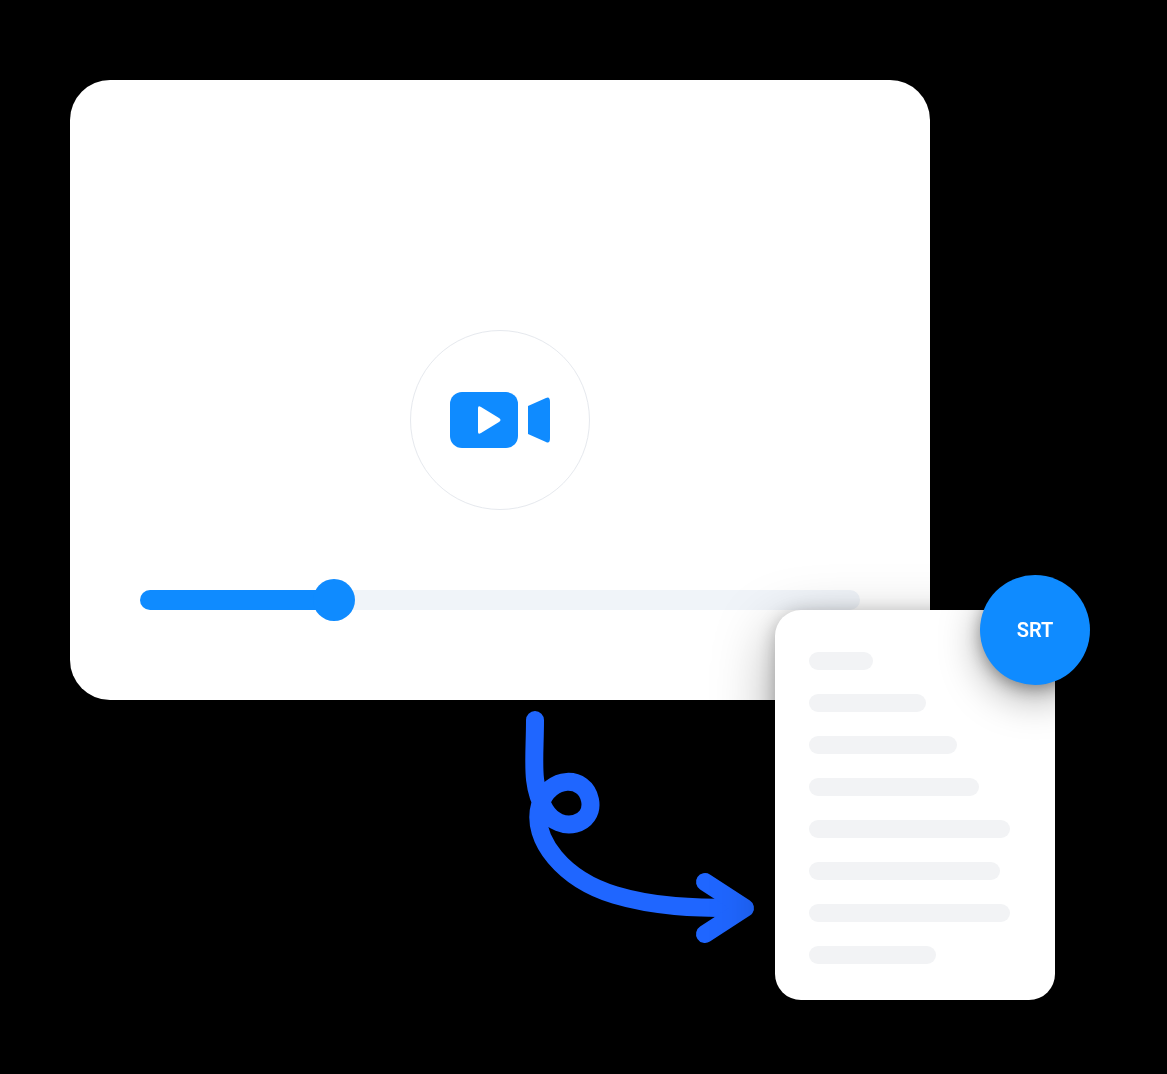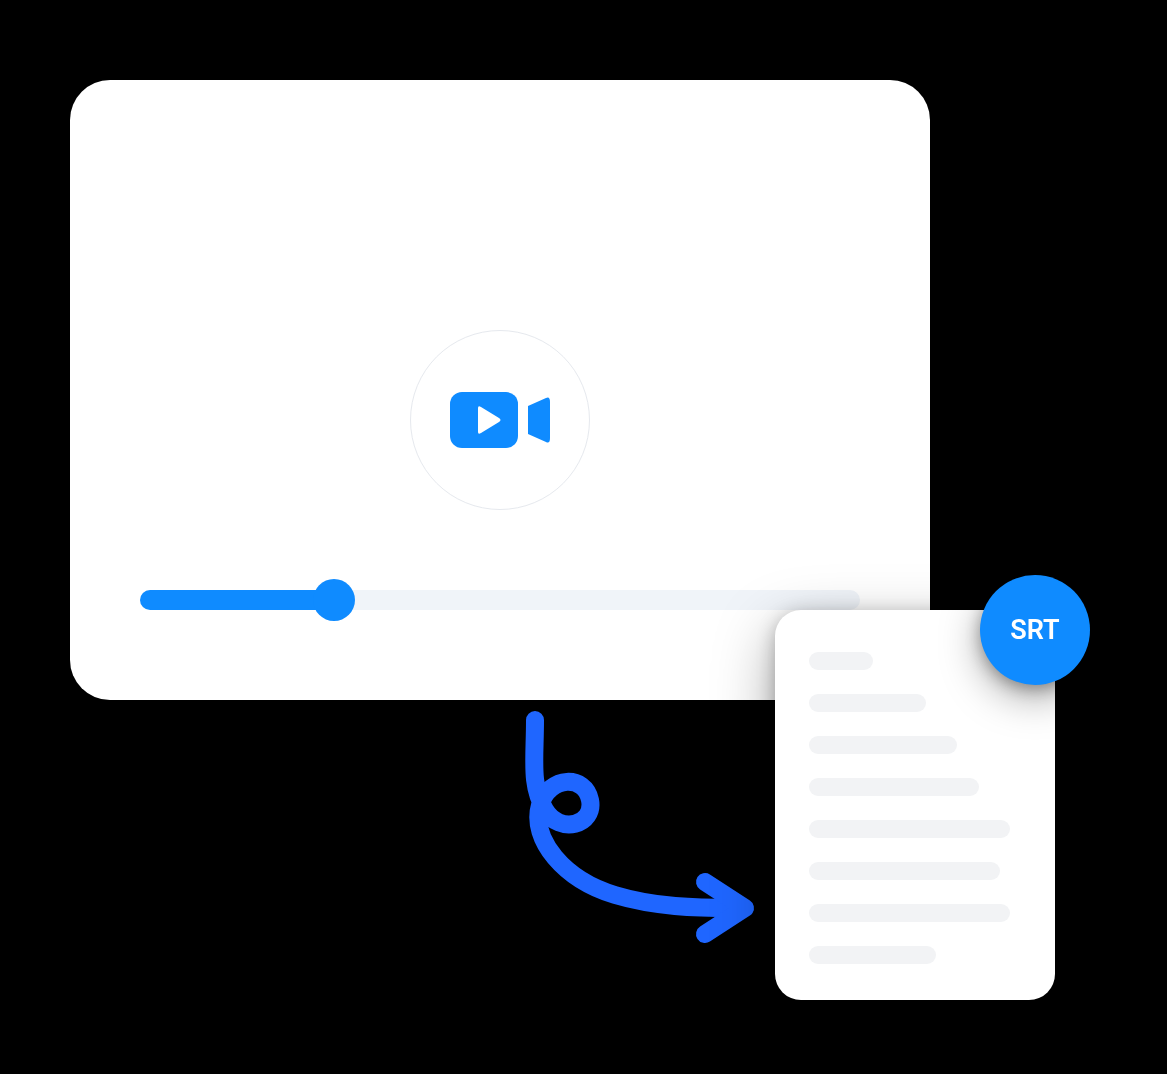--- a/index.html
+++ b/index.html
@@ -101,21 +101,21 @@
     top: -35px;
     width: 110px;
     height: 110px;
     background: #0f8bff;
     border-radius: 50%;
     color: #fff;
     display: flex;
     align-items: center;
     justify-content: center;
     font-weight: 600;
-    font-size: 27px;
+    font-size: 20px;
     box-shadow: 0 12px 40px rgba(0,0,0,0.35), 0 4px 15px rgba(0,0,0,0.3);
   }
   .arrow-wrap {
     position: absolute;
     left: 445px;
     top: 720px;
     width: 320px;
     height: 230px;
   }
   .arrow-svg {

